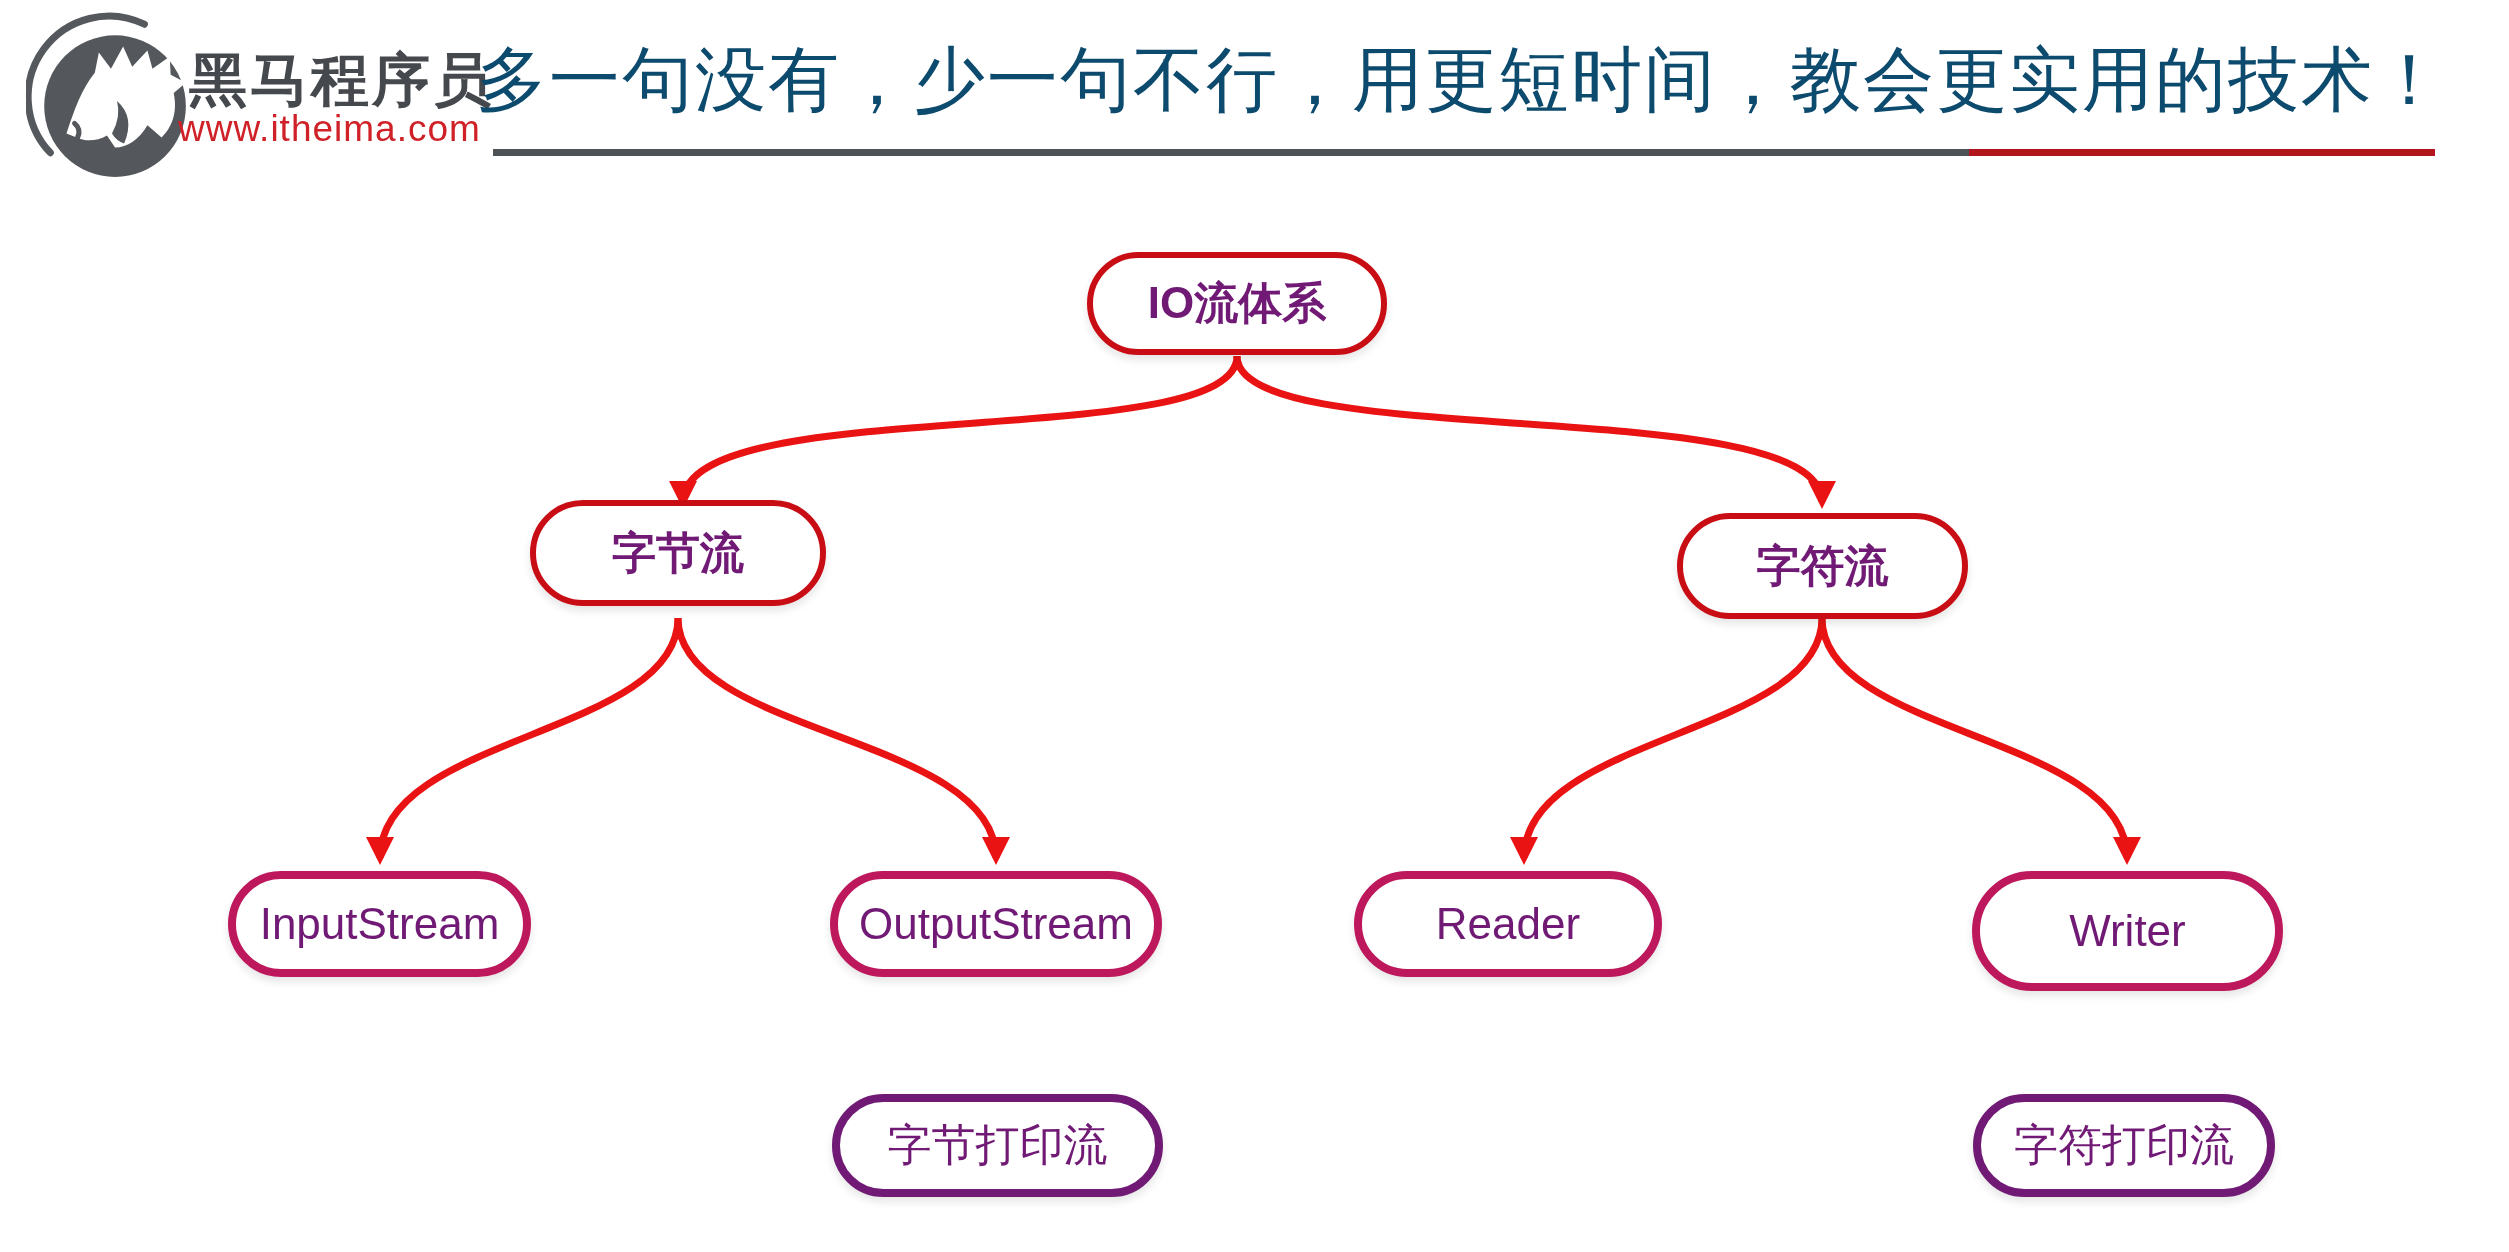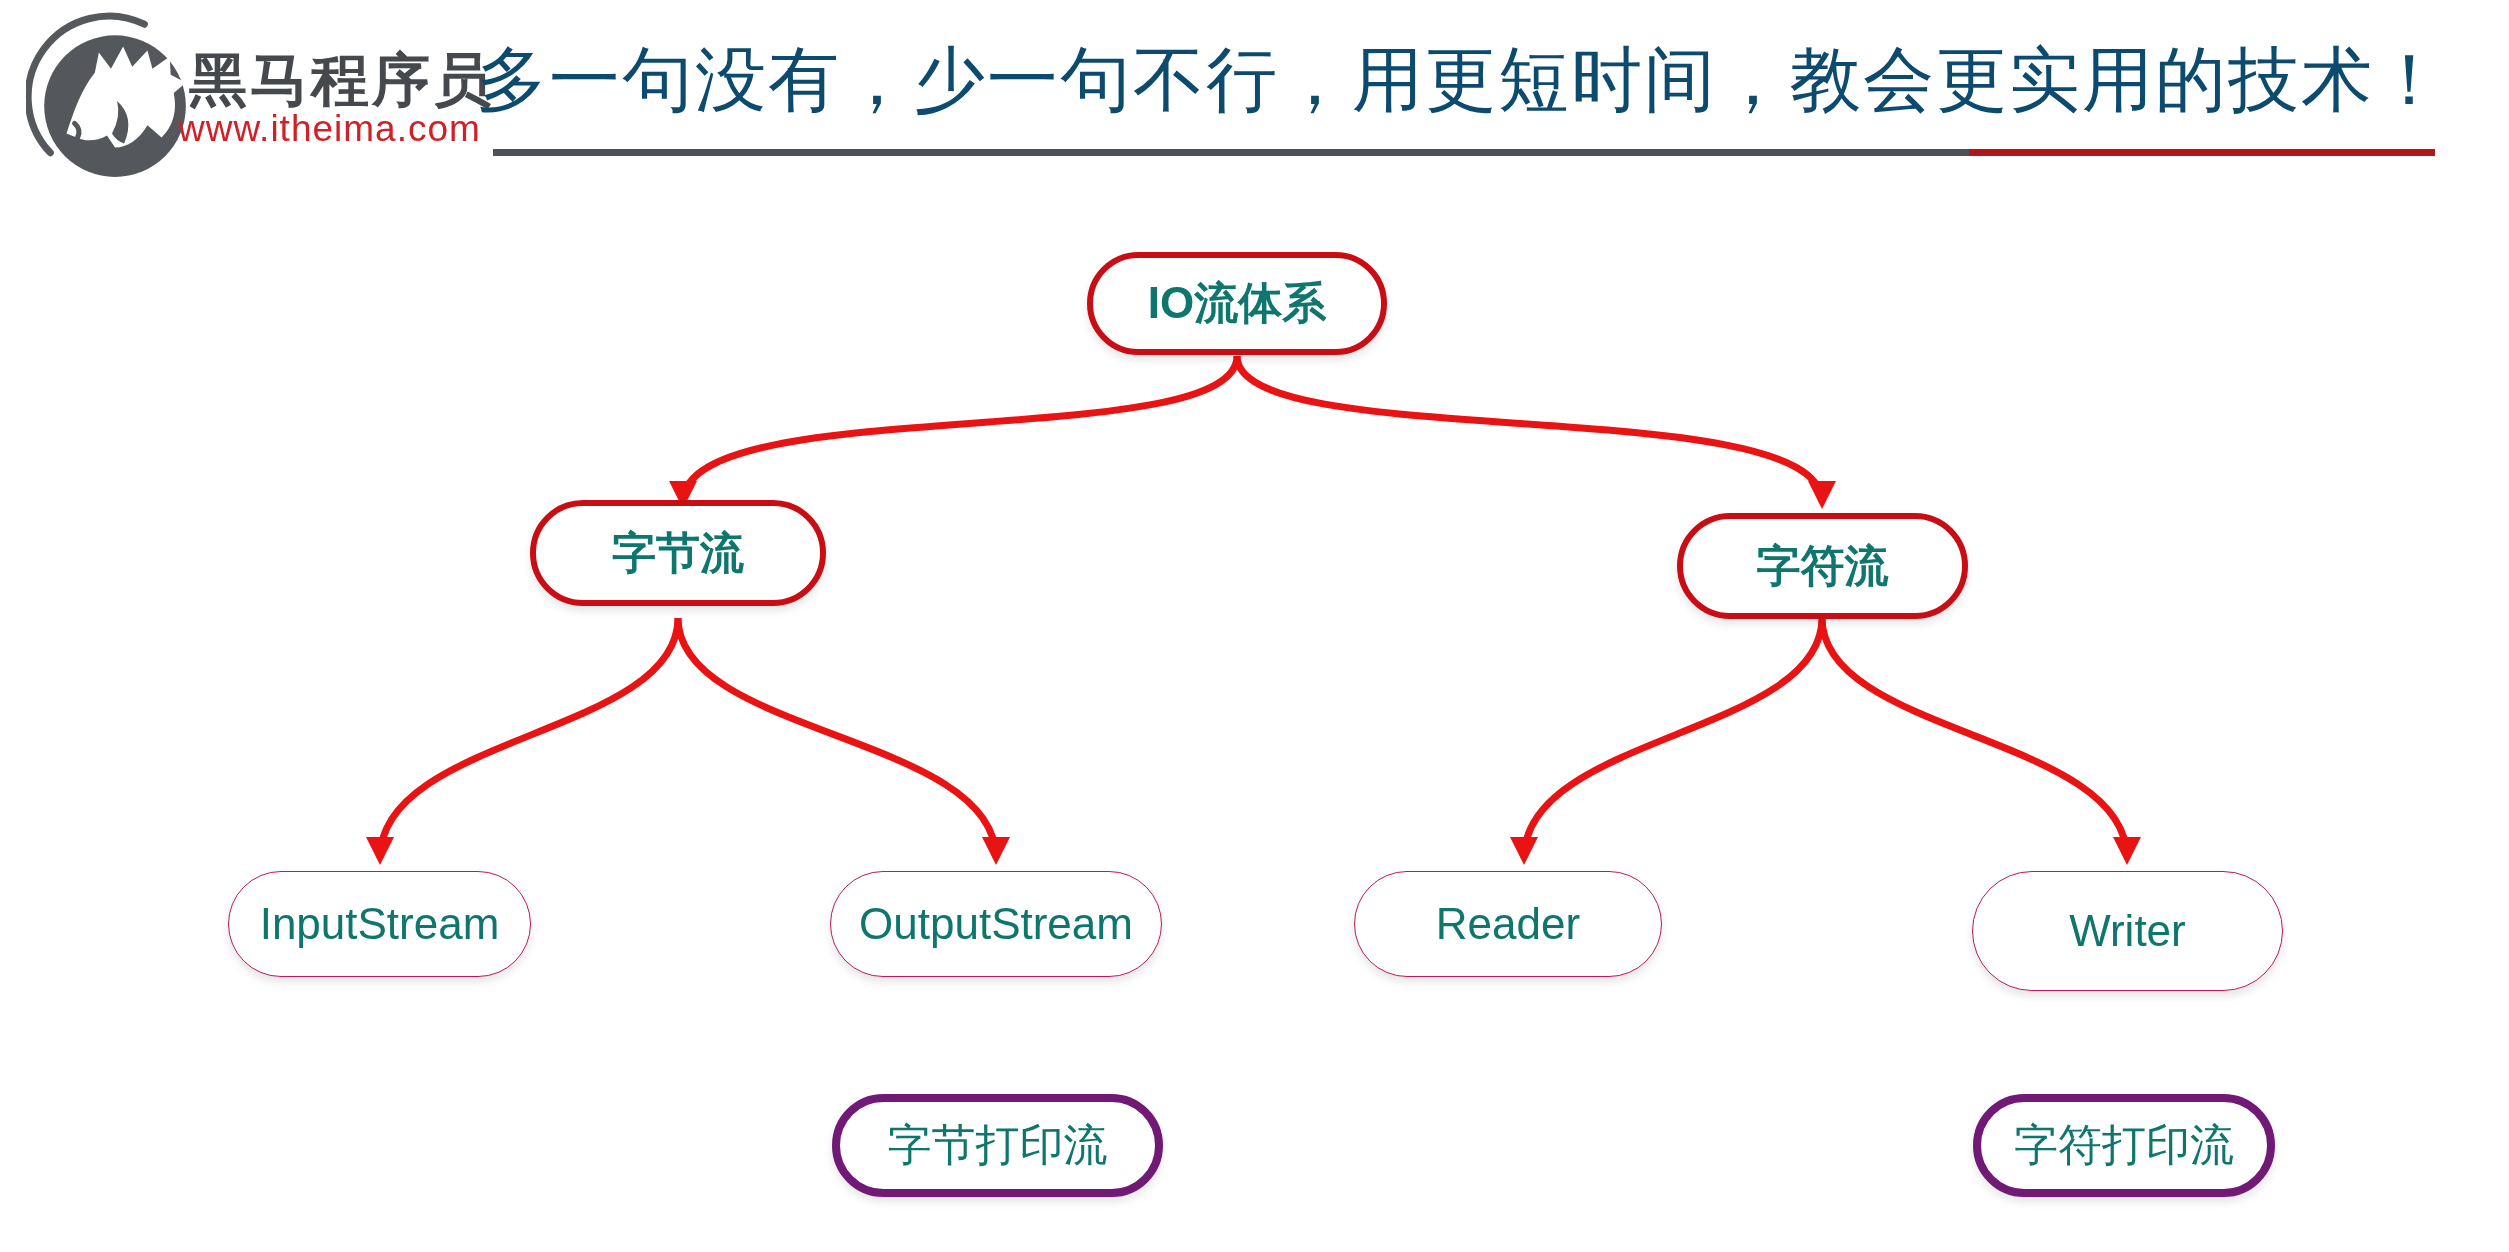--- a/index.html
+++ b/index.html
@@ -33,25 +33,25 @@
     background:linear-gradient(to right, #4d5257 0 76%, #b3151c 76% 100%);
   }
 
   
   .edges { position:absolute; left:0; top:0; width:2509px; height:1252px; }
 
   .pill {
     position:absolute; box-sizing:border-box;
     background:#ffffff; border-radius:999px;
     display:flex; align-items:center; justify-content:center;
-    font-size:44px; color:#0f766e; white-space:nowrap;
+    font-size:44px; color:#701a75; white-space:nowrap;
     box-shadow:0 5px 9px rgba(0,0,0,0.10);
   }
   .pill.red    { border:6px solid #c90d15; font-weight:600; }
-  .pill.blue   { border:1px solid #be185d; font-weight:400; }
+  .pill.blue   { border:8px solid #be185d; font-weight:400; }
   .pill.orange { border:8px solid #701a75; font-weight:400; }
 
   .n-root      { left:1087px; top:252px;  width:300px; height:103px; }
   .n-byte      { left:530px;  top:500px;  width:296px; height:106px; }
   .n-char      { left:1677px; top:513px;  width:291px; height:106px; }
   .n-input     { left:228px;  top:871px;  width:303px; height:106px; }
   .n-output    { left:830px;  top:871px;  width:332px; height:106px; }
   .n-reader    { left:1354px; top:871px;  width:308px; height:106px; }
   .n-writer    { left:1972px; top:871px;  width:311px; height:120px; }
   .n-byteprint { left:832px;  top:1094px; width:331px; height:103px; }

